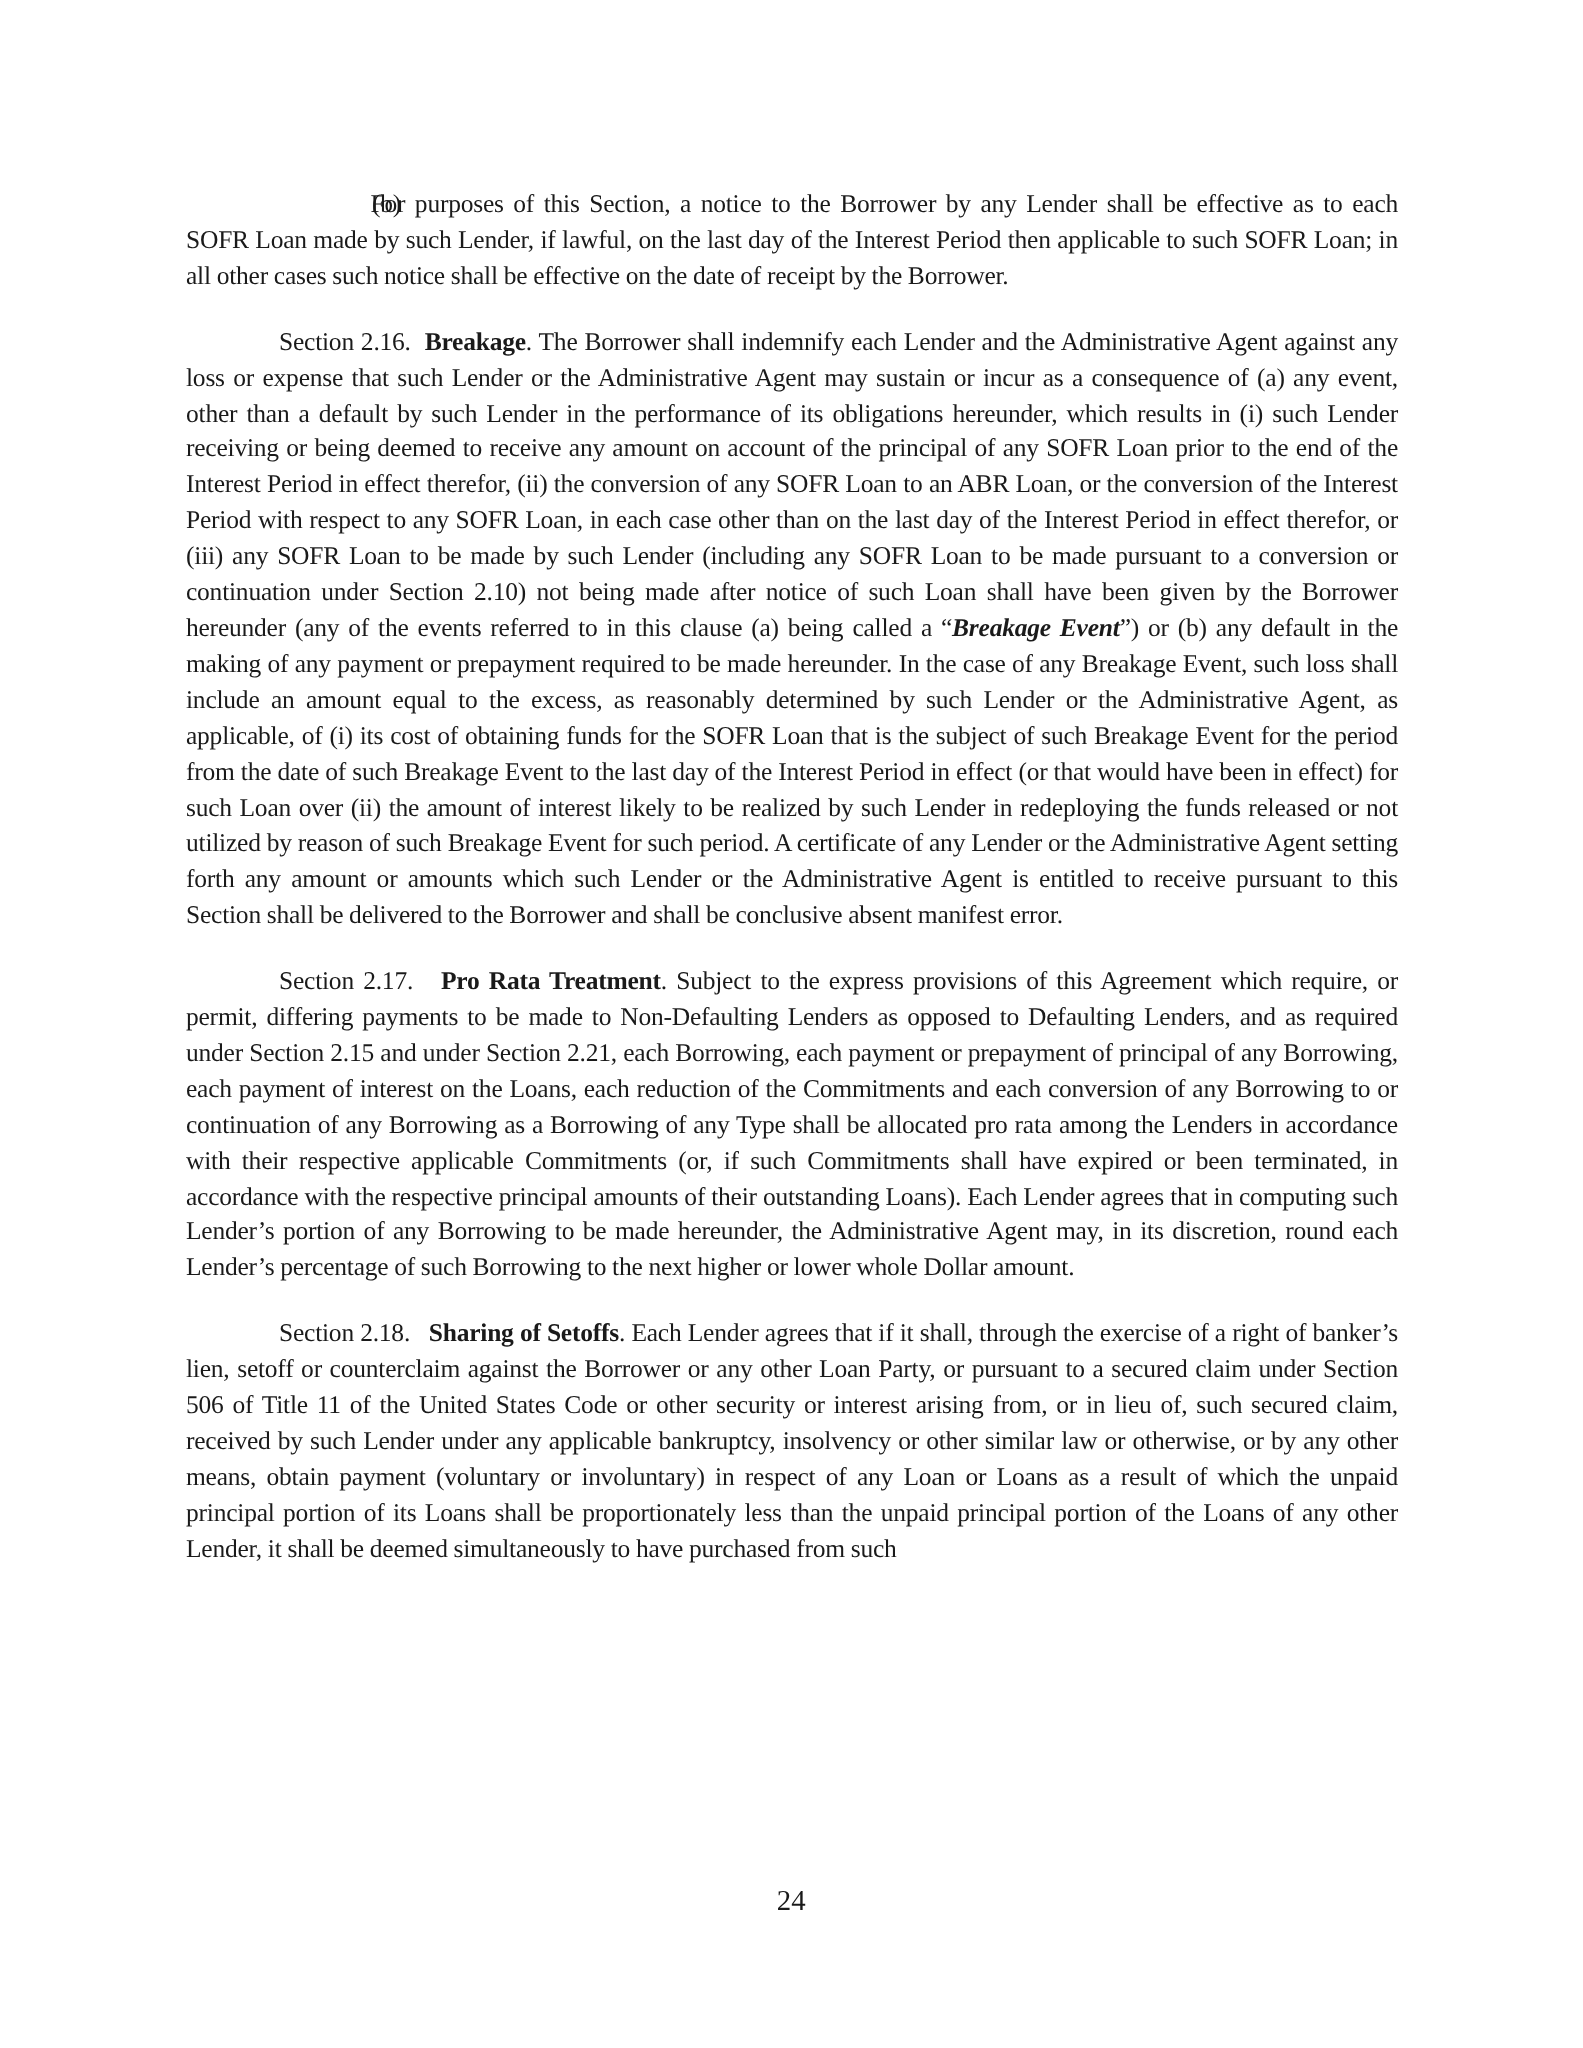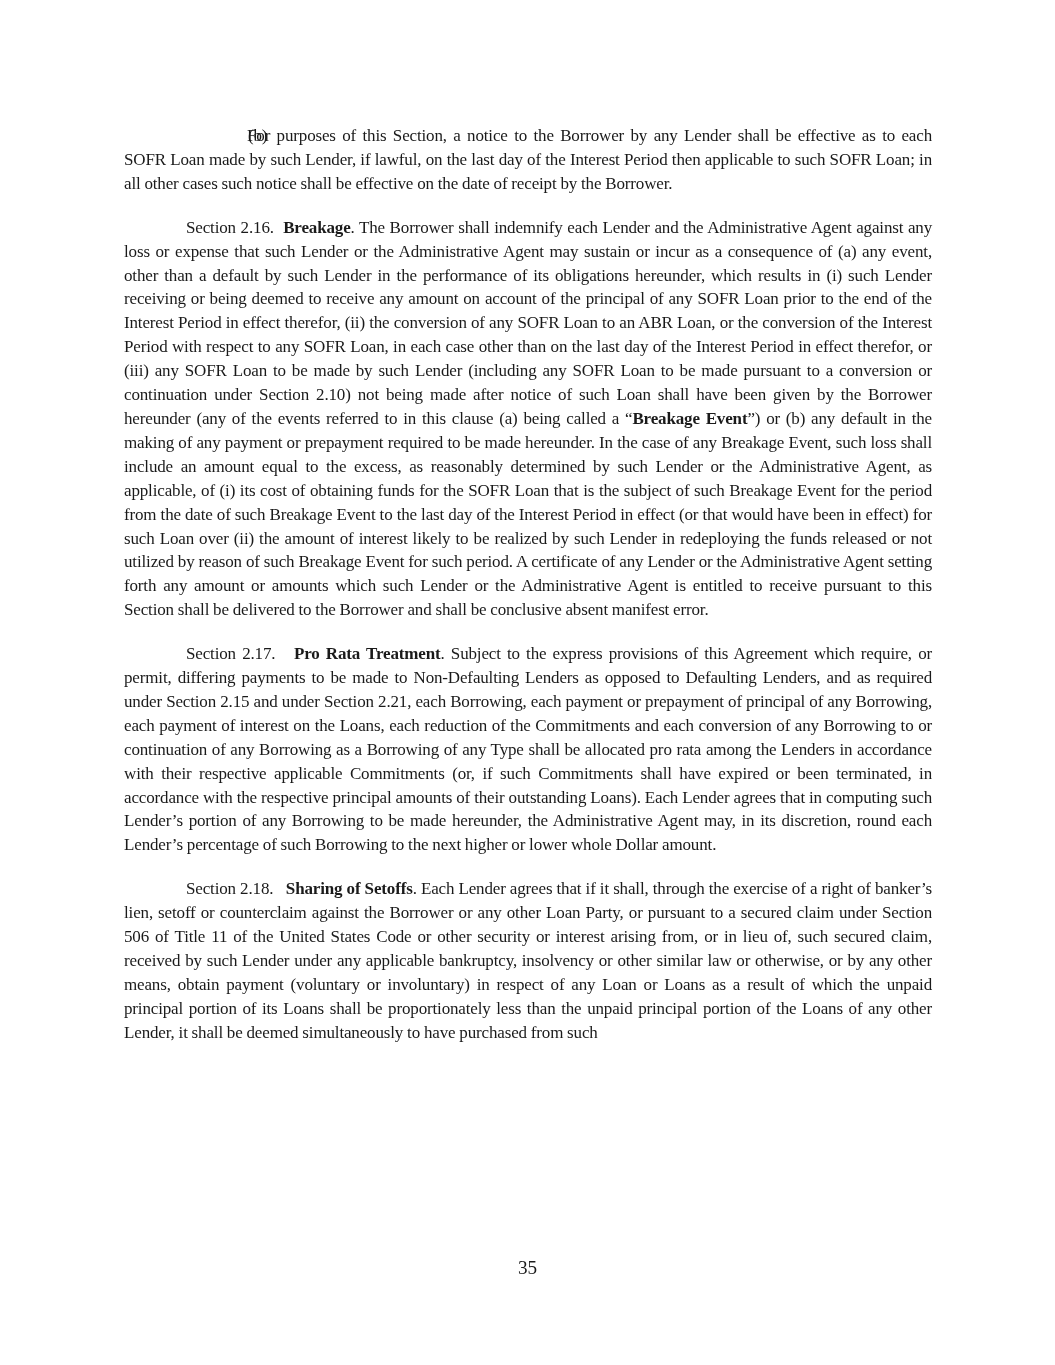--- a/index.html
+++ b/index.html
@@ -33,20 +33,21 @@
     .para.first .label {
       display: inline-block;
       width: 61px;
     }
     .para .sec-num { }
     .para .heading {
       font-weight: bold;
     }
     .para .defined {
       font-weight: bold;
+      font-style: italic;
     }
     .para .italic {
     }
     .para .xref {
       text-underline-offset: 2px;
     }
     .page-number {
       position: absolute;
       left: 0;
       width: 1055px;
@@ -65,13 +66,13 @@
   <p class="para first" id="para-b"><span class="label">(b)</span><span>For purposes of this Section, a notice to the Borrower by any Lender shall be effective as to each SOFR Loan made by such Lender, if lawful, on the last day of the Interest Period then applicable to such SOFR Loan; in all other cases such notice shall be effective on the date of receipt by the Borrower.</span></p>
 
   <p class="para" id="para-2-16"><span class="sec-num">Section 2.16.</span>&nbsp;&nbsp;<span class="heading">Breakage</span><span>.</span><span>  The Borrower shall indemnify each Lender and the Administrative Agent against any loss or expense that such Lender or the Administrative Agent may sustain or incur as a consequence of (a) any event, other than a default by such Lender in the performance of its obligations hereunder, which results in (i) such Lender receiving or being deemed to receive any amount on account of the principal of any SOFR Loan prior to the end of the Interest Period in effect therefor, (ii) the conversion of any SOFR Loan to an ABR Loan, or the conversion of the Interest Period with respect to any SOFR Loan, in each case other than on the last day of the Interest Period in effect therefor, or (iii) any SOFR Loan to be made by such Lender (including any SOFR Loan to be made pursuant to a conversion or continuation under </span><span class="xref">Section 2.10</span><span>) not being made after notice of such Loan shall have been given by the Borrower hereunder (any of the events referred to in this </span><span class="xref">clause (a)</span><span> being called a “</span><span class="defined">Breakage Event</span><span>”) or (b) any default in the making of any payment or prepayment required to be made hereunder.  In the case of any Breakage Event, such loss shall include an amount equal to the excess, as reasonably determined by such Lender or the Administrative Agent, as applicable, of (i) its cost of obtaining funds for the SOFR Loan that is the subject of such Breakage Event for the period from the date of such Breakage Event to the last day of the Interest Period in effect (or that would have been in effect) for such Loan over (ii) the amount of interest likely to be realized by such Lender in redeploying the funds released or not utilized by reason of such Breakage Event for such period. A certificate of any Lender or the Administrative Agent setting forth any amount or amounts which such Lender or the Administrative Agent is entitled to receive pursuant to this Section shall be delivered to the Borrower and shall be conclusive absent manifest error.</span></p>
 
   <p class="para" id="para-2-17"><span class="sec-num">Section 2.17.</span>&nbsp;&nbsp;&nbsp;<span class="heading">Pro Rata Treatment</span><span>.</span><span>  Subject to the express provisions of this Agreement which require, or permit, differing payments to be made to Non-Defaulting Lenders as opposed to Defaulting Lenders, and as required under </span><span class="xref">Section 2.15</span><span> and under </span><span class="xref">Section 2.21</span><span>, each Borrowing, each payment or prepayment of principal of any Borrowing, each payment of interest on the Loans, each reduction of the Commitments and each conversion of any Borrowing to or continuation of any Borrowing as a Borrowing of any Type shall be allocated </span><span class="italic">pro rata</span><span> among the Lenders in accordance with their respective applicable Commitments (or, if such Commitments shall have expired or been terminated, in accordance with the respective principal amounts of their outstanding Loans).  Each Lender agrees that in computing such Lender’s portion of any Borrowing to be made hereunder, the Administrative Agent may, in its discretion, round each Lender’s percentage of such Borrowing to the next higher or lower whole Dollar amount.</span></p>
 
   <p class="para" id="para-2-18"><span class="sec-num">Section 2.18.</span>&nbsp;&nbsp;&nbsp;<span class="heading">Sharing of Setoffs</span><span>.</span><span>  Each Lender agrees that if it shall, through the exercise of a right of banker’s lien, setoff or counterclaim against the Borrower or any other Loan Party, or pursuant to a secured claim under Section 506 of Title 11 of the United States Code or other security or interest arising from, or in lieu of, such secured claim, received by such Lender under any applicable bankruptcy, insolvency or other similar law or otherwise, or by any other means, obtain payment (voluntary or involuntary) in respect of any Loan or Loans as a result of which the unpaid principal portion of its Loans shall be proportionately less than the unpaid principal portion of the Loans of any other Lender, it shall be deemed simultaneously to have purchased from such</span></p>
 
 </div>
 
-<div class="page-number">35</div>
+<div class="page-number">24</div>
 
 </body></html>

